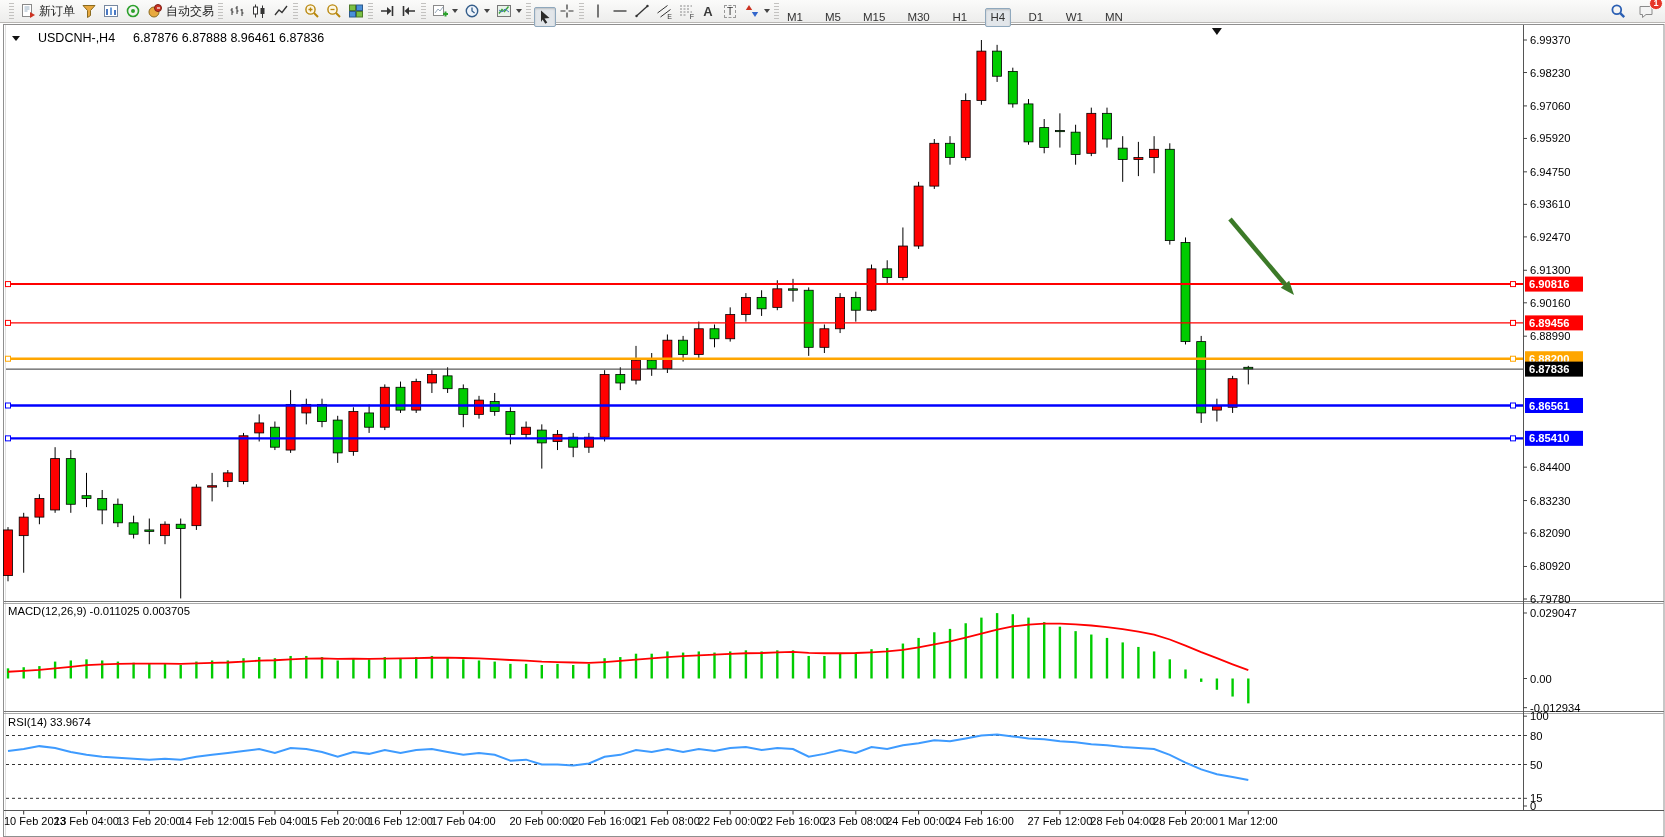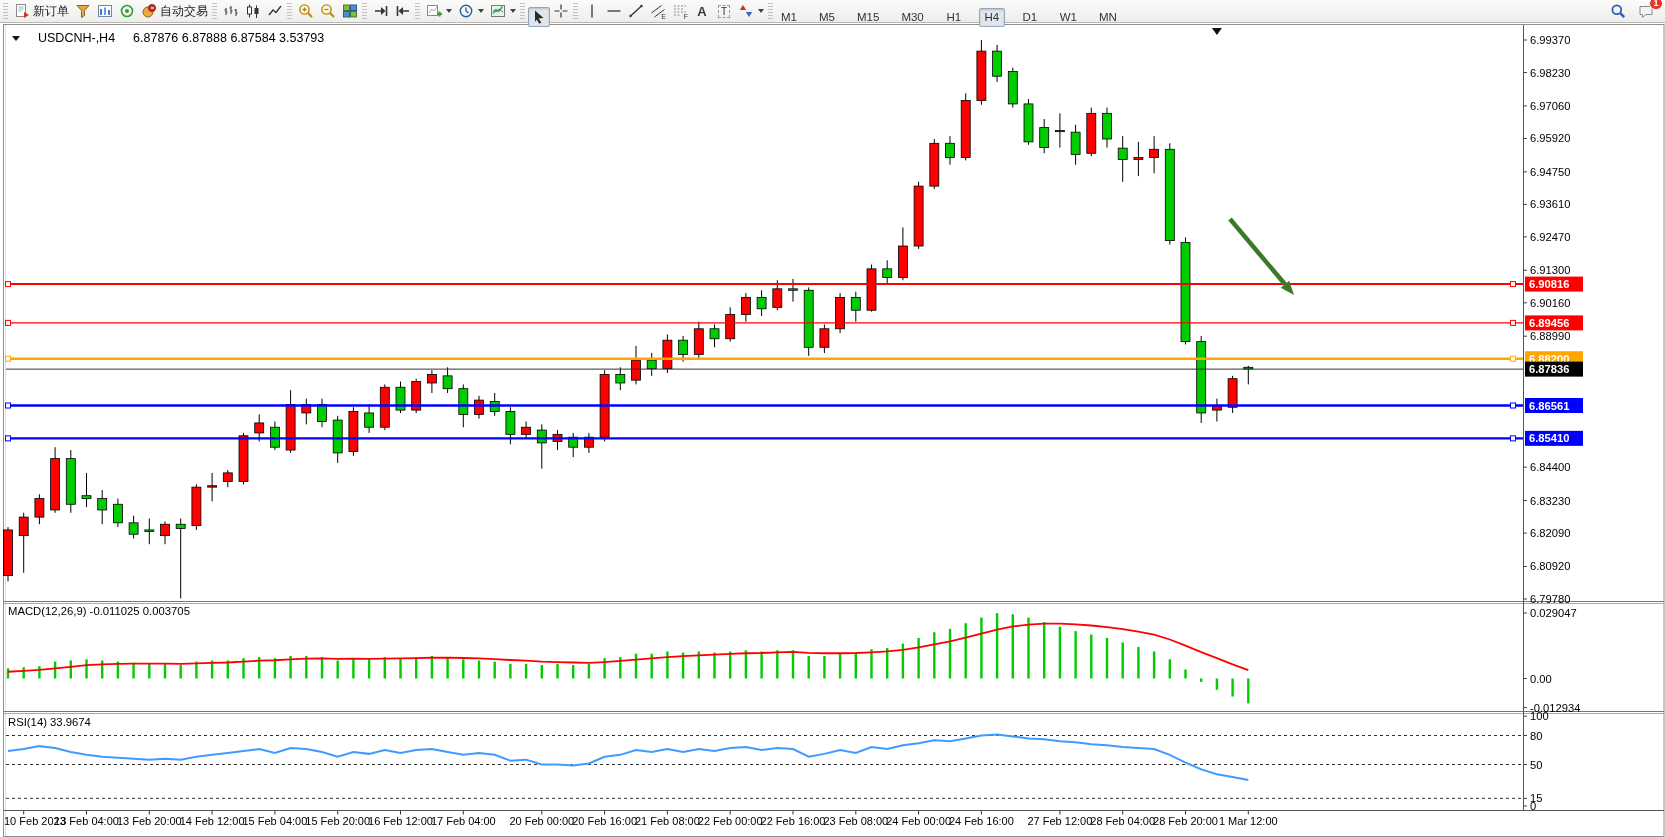--- a/index.html
+++ b/index.html
@@ -1,21 +1,21 @@
 <!DOCTYPE html>
 <html><head>
 <meta charset="utf-8">
 <style>
   html,body{margin:0;padding:0;background:#fff;}
   body{width:1665px;height:837px;position:relative;overflow:hidden;
        font-family:"Liberation Sans",sans-serif;-webkit-font-smoothing:antialiased;}
   
   #toolbar{position:absolute;left:0;top:0;width:1665px;height:23px;
     background:linear-gradient(#fbfbfa,#ededec);border-bottom:1px solid #b9b7b4;
-    display:flex;align-items:center;font-size:12px;color:#222;z-index:5;padding-left:2px;box-sizing:border-box;}
+    display:flex;align-items:center;font-size:12px;color:#222;z-index:5;padding-left:8px;box-sizing:border-box;}
   .grip{width:5px;height:16px;margin:0 3px 0 1px;
     background:repeating-linear-gradient(180deg,#c3c2c0 0 1px,transparent 1px 3px);}
   .tb{height:20px;min-width:22px;border:1px solid transparent;border-radius:2px;background:transparent;
     display:flex;align-items:center;justify-content:center;padding:0 2px;gap:3px;cursor:default;
     font-family:"Liberation Sans",sans-serif;font-size:12px;color:#222;}
   .tb.active{border-color:#8fa8bd;background:#e2e6ea;box-shadow:inset 0 1px 2px rgba(0,0,0,.18);margin-top:12px;}
   .tf{height:19px;min-width:26px;border:1px solid transparent;background:transparent;border-radius:2px;
     font-family:"Liberation Sans",sans-serif;font-size:11.5px;color:#333;padding:0 4px;}
   .caret{width:0;height:0;border-left:3px solid transparent;border-right:3px solid transparent;
     border-top:4px solid #444;margin-left:1px;}
@@ -307,21 +307,21 @@
           </svg>
       </span>
       <span class="badge">1</span>
     </button>
   </span>
 </div>
 
 <div id="chart-title">
   <span class="dd"></span>
   <span>USDCNH-,H4</span>
-  <span>6.87876 6.87888 6.87584 3.53793</span>
+  <span>6.87876 6.87888 8.96461 6.87836</span>
 </div>
 
 <svg id="chart-svg" width="1665" height="837" viewBox="0 0 1665 837">
     <rect x="3.5" y="24.5" width="1660.5" height="812" fill="#fff" stroke="#8f8f8f"></rect>
     <line x1="5.5" y1="25" x2="5.5" y2="836" stroke="#e0e0e0"></line>
     <line x1="4" y1="601.5" x2="1664" y2="601.5" stroke="#777"></line>
     <line x1="4" y1="603.5" x2="1664" y2="603.5" stroke="#aaa"></line>
     <line x1="4" y1="711.5" x2="1664" y2="711.5" stroke="#777"></line>
     <line x1="4" y1="713.5" x2="1664" y2="713.5" stroke="#aaa"></line>
     <line x1="4" y1="810.5" x2="1664" y2="810.5" stroke="#555"></line>

